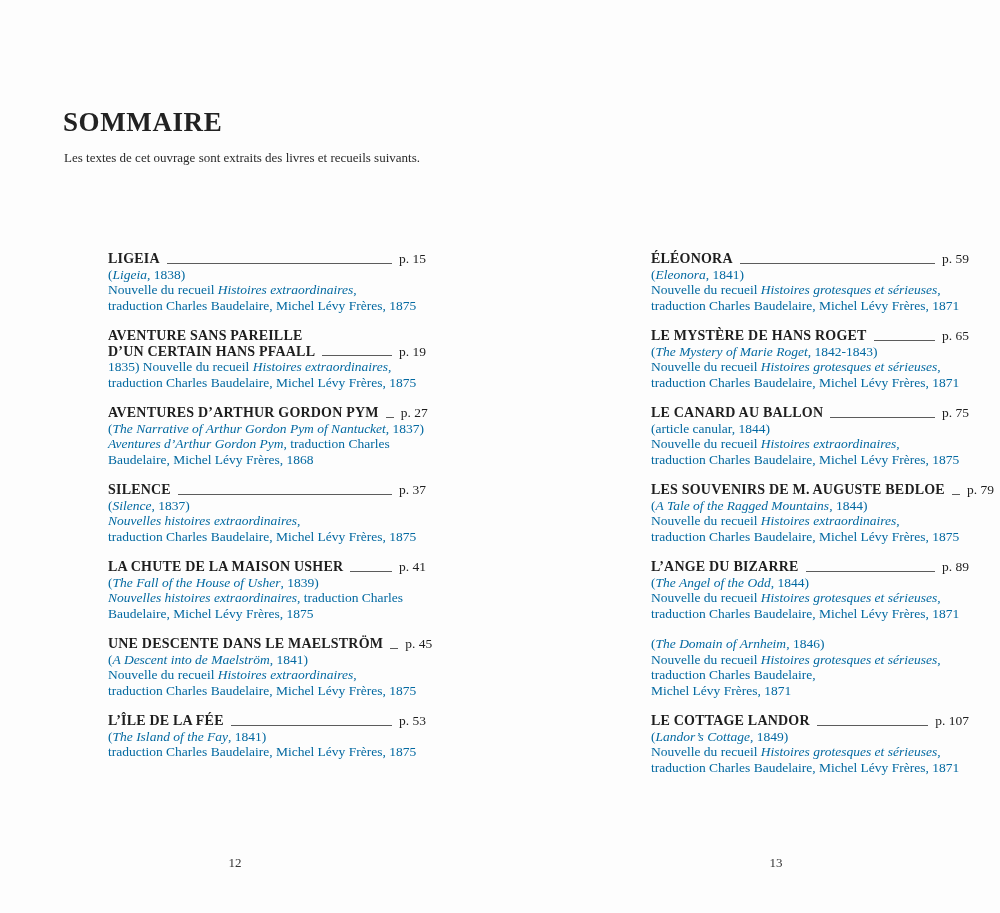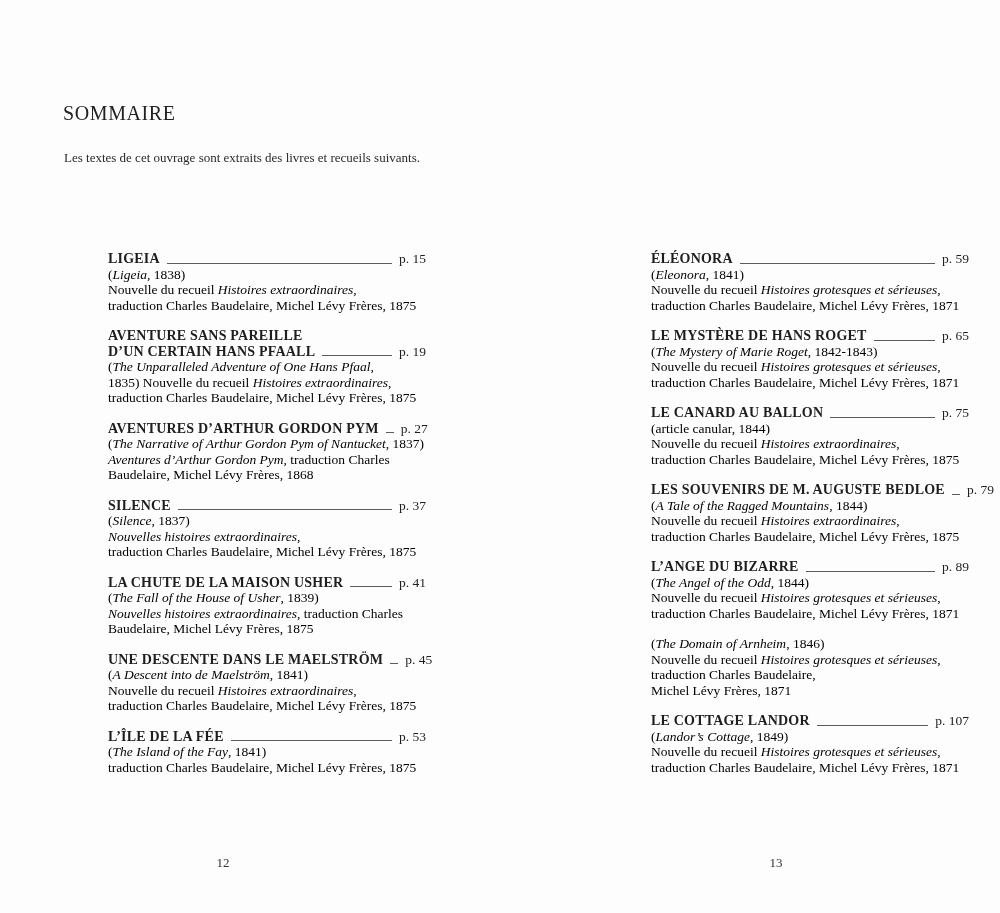--- a/index.html
+++ b/index.html
@@ -12,23 +12,23 @@
     position: relative;
     background: #fdfdfd;
     font-family: "Liberation Serif", "DejaVu Serif", serif;
     color: #1e1e1e;
     overflow: hidden;
   }
   .page-title {
     position: absolute;
     left: 63px;
     top: 89px;
-    font-size: 20px;
+    font-size: 27px;
     letter-spacing: 0.6px;
-    font-weight: normal;
+    font-weight: bold;
     color: #222;
   }
   .page-subtitle {
     position: absolute;
     left: 64px;
     top: 131px;
     font-size: 13px;
     color: #2a2a2a;
     margin-top: 19px;
   }
@@ -65,34 +65,34 @@
   .pageref {
     flex: 0 0 auto;
     font-weight: normal;
     font-size: 13.5px;
     letter-spacing: 0;
   }
   .detail-line {
     font-size: 13.5px;
     line-height: 15.5px;
     white-space: nowrap;
-    color: #000000;
+    color: #0369a1;
   }
   .detail-line .it {
     font-style: italic;
   }
   .folio {
     position: absolute;
     top: 855px;
     width: 318px;
     text-align: center;
     font-size: 13px;
     color: #333;
   }
-  .folio.left  { left: 64px; }
+  .folio.left  { left: 76px; }
   .folio.right { left: 617px; text-align: center; }
 </style>
 </head>
 <body>
 
 <h1 class="page-title">SOMMAIRE</h1>
 <p class="page-subtitle">Les textes de cet ouvrage sont extraits des livres et recueils suivants.</p>
 
 <div class="toc-column left">
     <div class="entry">
@@ -107,21 +107,20 @@
     </div>
     <div class="entry">
       <div class="title-row">
         <span class="title-text">AVENTURE SANS PAREILLE</span>
       </div>
       <div class="title-row">
         <span class="title-text">D’UN CERTAIN HANS PFAALL</span>
         <span class="leader"></span>
         <span class="pageref">p. 19</span>
       </div>
-      <div class="detail-line"><span>(</span><span class="it">The Unparalleled Adventure of One Hans Pfaal</span><span>,</span></div>
       <div class="detail-line"><span>1835) Nouvelle du recueil </span><span class="it">Histoires extraordinaires</span><span>,</span></div>
       <div class="detail-line"><span>traduction Charles Baudelaire, Michel Lévy Frères, 1875</span></div>
     </div>
     <div class="entry">
       <div class="title-row">
         <span class="title-text">AVENTURES D’ARTHUR GORDON PYM</span>
         <span class="leader"></span>
         <span class="pageref">p. 27</span>
       </div>
       <div class="detail-line"><span>(</span><span class="it">The Narrative of Arthur Gordon Pym of Nantucket</span><span>, 1837)</span></div>

